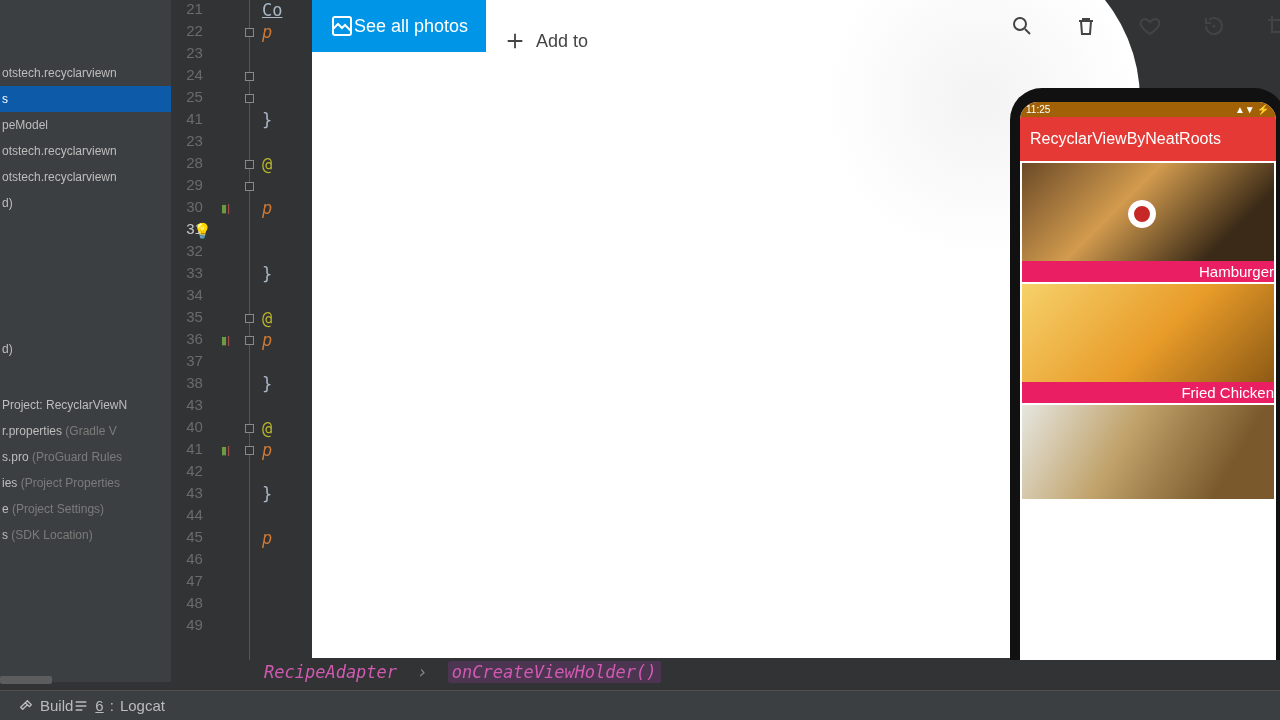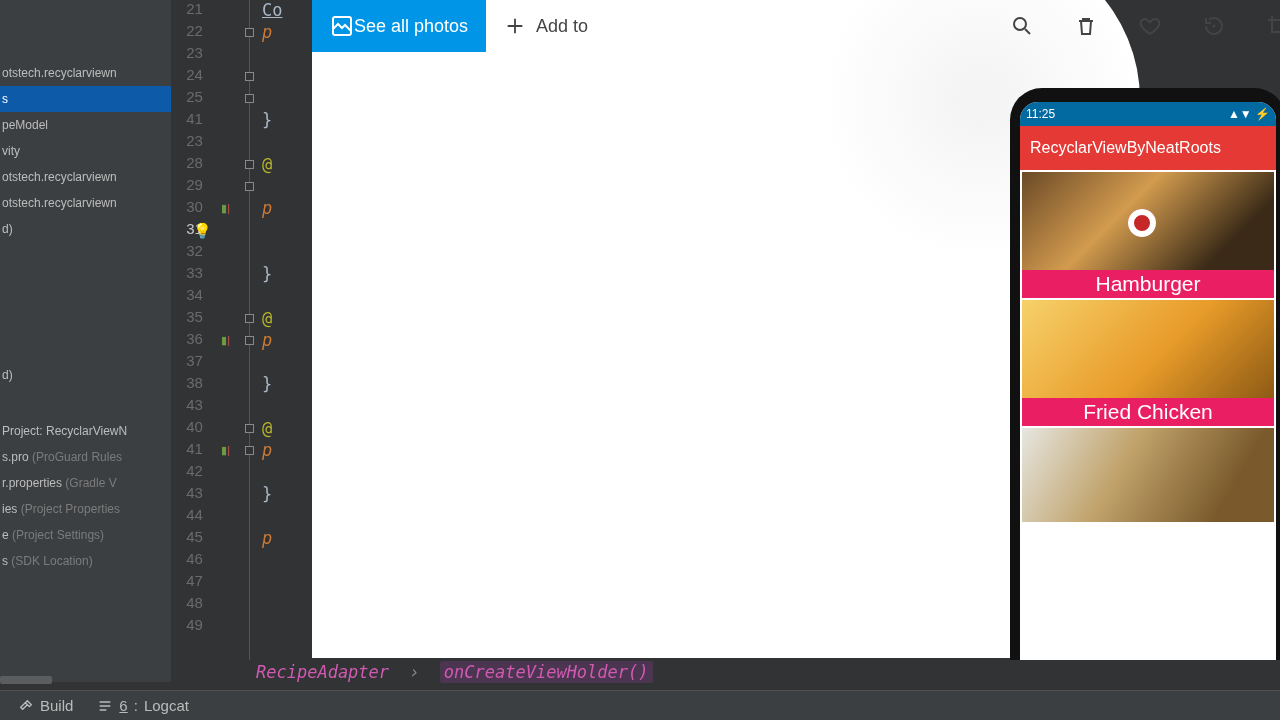--- a/index.html
+++ b/index.html
@@ -75,21 +75,21 @@
     position:absolute; left:312px; top:0; height:52px;
     display:flex; align-items:stretch; z-index:5;
   }
   .see-all {
     display:flex; align-items:center; 
     background:#0095e6; color:#fff; font-size:18px;
     padding:0 18px;
   }
   .see-all svg { width:24px; height:24px; }
   .add-to {
-    display:flex; align-items:center; gap:10px;
+    display:flex; align-items:flex-end; gap:10px;
     padding:0 18px; font-size:18px; color:#444; background:#fff;
   }
   .add-to svg { width:22px; height:22px; }
 
   .photos-bar-right {
     position:absolute; right:0; top:0; height:52px;
     display:flex; align-items:center; gap:40px; padding-right:4px; z-index:5;
   }
   .photos-bar-right svg { width:24px; height:24px; color:#444; }
 
@@ -97,95 +97,94 @@
   .phone {
     position:absolute; right:-6px; top:88px; width:276px; height:572px;
     background:#111; border-radius:32px 32px 0 0;
     padding:14px 10px 0 10px;
   }
   .phone-screen {
     width:100%; height:100%; background:#fff; border-radius:18px 18px 0 0;
     overflow:hidden; display:flex; flex-direction:column;
   }
   .status-bar {
-    height:24px; background:#0369a1; color:#fff; font-size:12px;
+    height:15px; background:#a16207; color:#fff; font-size:10px;
     display:flex; align-items:center; justify-content:space-between;
     padding:0 6px;
   }
   .app-bar {
     height:44px; background:#e53935; color:#fff; font-size:16px;
     display:flex; align-items:center; padding:0 10px;
   }
   .recycler { flex:1; overflow:hidden; background:#fff; }
   .card { margin:2px; }
   .card-img { width:100%; height:98px; background:#999; }
   .card-img.last { height:94px; }
   .card-label {
-    background:#e91e63; color:#fff; text-align:center;
-    font-size:21px; padding:2px 0;
+    background:#e91e63; color:#fff; text-align:right;
+    font-size:15px; padding:2px 0;
   }
   
   .food1 { background:linear-gradient(135deg,#6b4a27,#d29b4e 40%,#3a2a17 80%),#7a5430;}
   .food2 { background:linear-gradient(120deg,#f4cd8b,#e2a04a 45%,#c77b2f 80%);}
   .food3 { background:linear-gradient(135deg,#f6d16a,#e89b29 55%,#8d5a14);}
   .food4 { background:linear-gradient(120deg,#e6e6e0,#c0a26a 40%,#7a5a2c 80%);}
   .ketchup { position:relative; }
   .ketchup::after{
     content:""; position:absolute; left:42%; top:38%; width:28px; height:28px;
     background:#c62828; border-radius:50%; box-shadow:inset 0 0 0 6px #fff;
   }
 
   
   .breadcrumb {
-    position:absolute; left:256px; top:662px; height:24px;
+    position:absolute; left:264px; top:662px; height:24px;
     font-size:17px; font-style:italic; color:#d15ab2;
     font-family:Consolas,monospace;
   }
   .breadcrumb .sep { color:#888; padding:0 10px;}
   .breadcrumb .sel { background:#4b3550; padding:1px 4px; border-radius:2px;}
 
   
   .bottom-tabs {
     position:absolute; left:0; bottom:0; width:100%; height:30px;
     border-top:1px solid #515151; display:flex; align-items:center;
-    gap:24px; padding-left:18px; font-size:15px; color:#bbb;
+    padding-left:18px; font-size:15px; color:#bbb;
     background:#3c3f41;
   }
   .bottom-tabs .tab { display:flex; align-items:center; gap:6px; }
   .bottom-tabs .underline { text-decoration:underline; }
   
   .hscroll {
     position:absolute; left:0; top:676px; width:52px; height:8px;
     background:#5b5d5f; border-radius:2px;
   }
 </style>
 </head>
 <body>
 
 <div class="project-panel">
   <div class="pp-spacer"></div>
   <div id="pp-top">
       <div class="item">otstech.recyclarviewn</div>
       <div class="item sel">s</div>
       <div class="item"></div>
       <div class="item">peModel</div>
-      <div class="item">vity</div>
       <div class="item">otstech.recyclarviewn</div>
       <div class="item">otstech.recyclarviewn</div>
       <div class="item">d)</div>
     </div>
   <div class="pp-gap"></div>
   <div id="pp-mid">
       <div class="item">d)</div>
     </div>
   <div style="height:30px"></div>
   <div id="pp-bottom">
       <div class="item">Project: RecyclarViewN</div>
+      <div class="item">r.properties<span class="grey"> (Gradle V</span></div>
       <div class="item">s.pro<span class="grey"> (ProGuard Rules</span></div>
-      <div class="item">r.properties<span class="grey"> (Gradle V</span></div>
       <div class="item">ies<span class="grey"> (Project Properties</span></div>
       <div class="item">e<span class="grey"> (Project Settings)</span></div>
       <div class="item">s<span class="grey"> (SDK Location)</span></div>
     </div>
 </div>
 <div class="hscroll"></div>
 
 <div class="gutter" id="gutter">
   <div class="fold-line"></div>
 <div class="ln">21</div>

